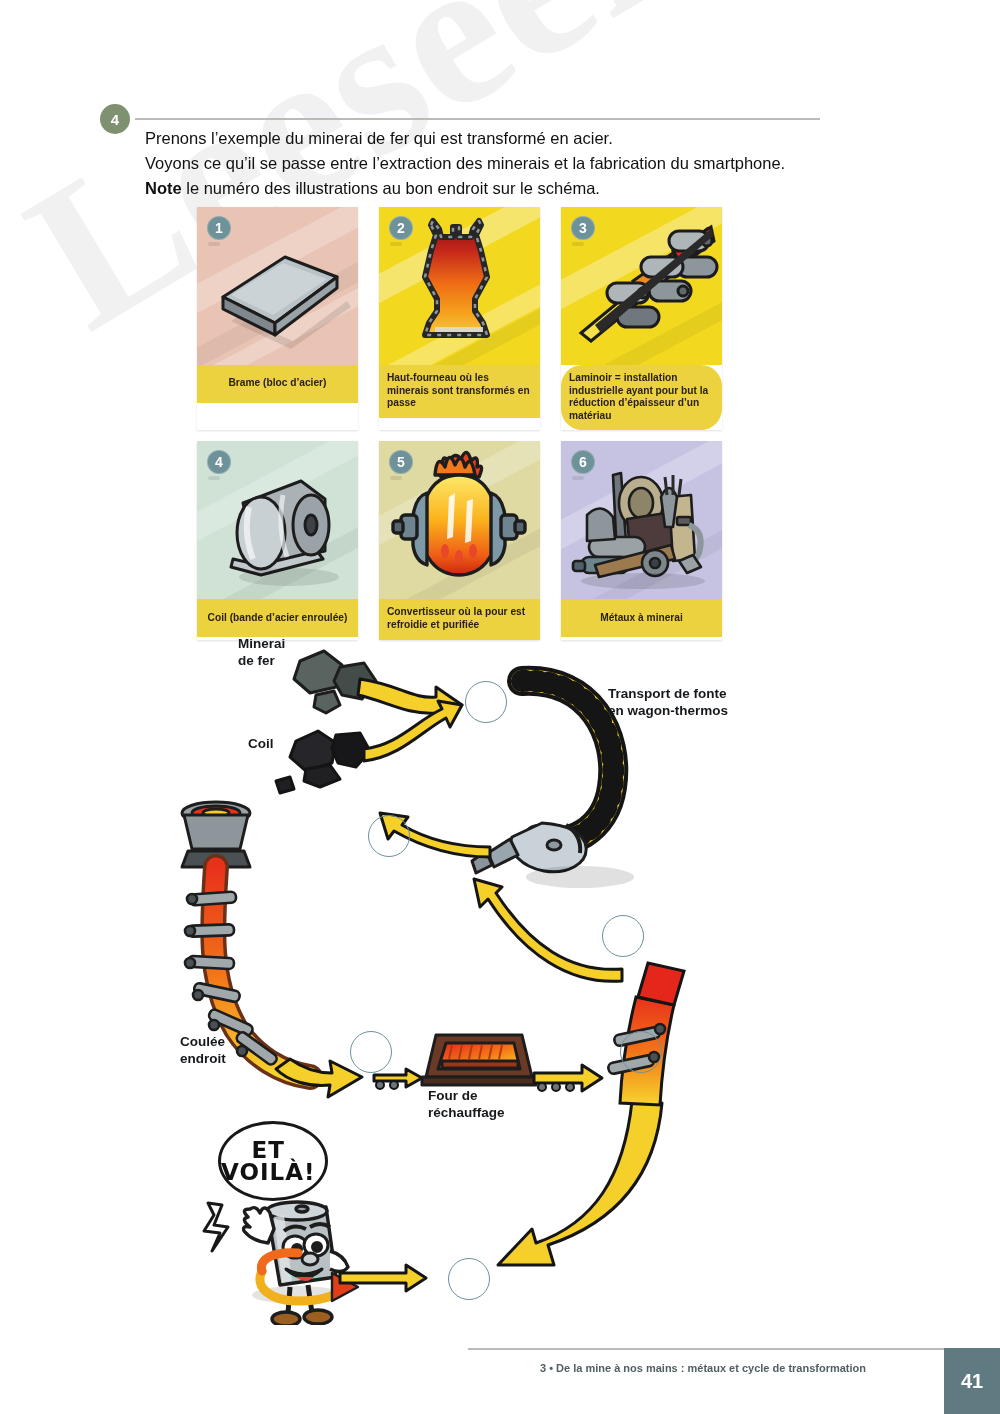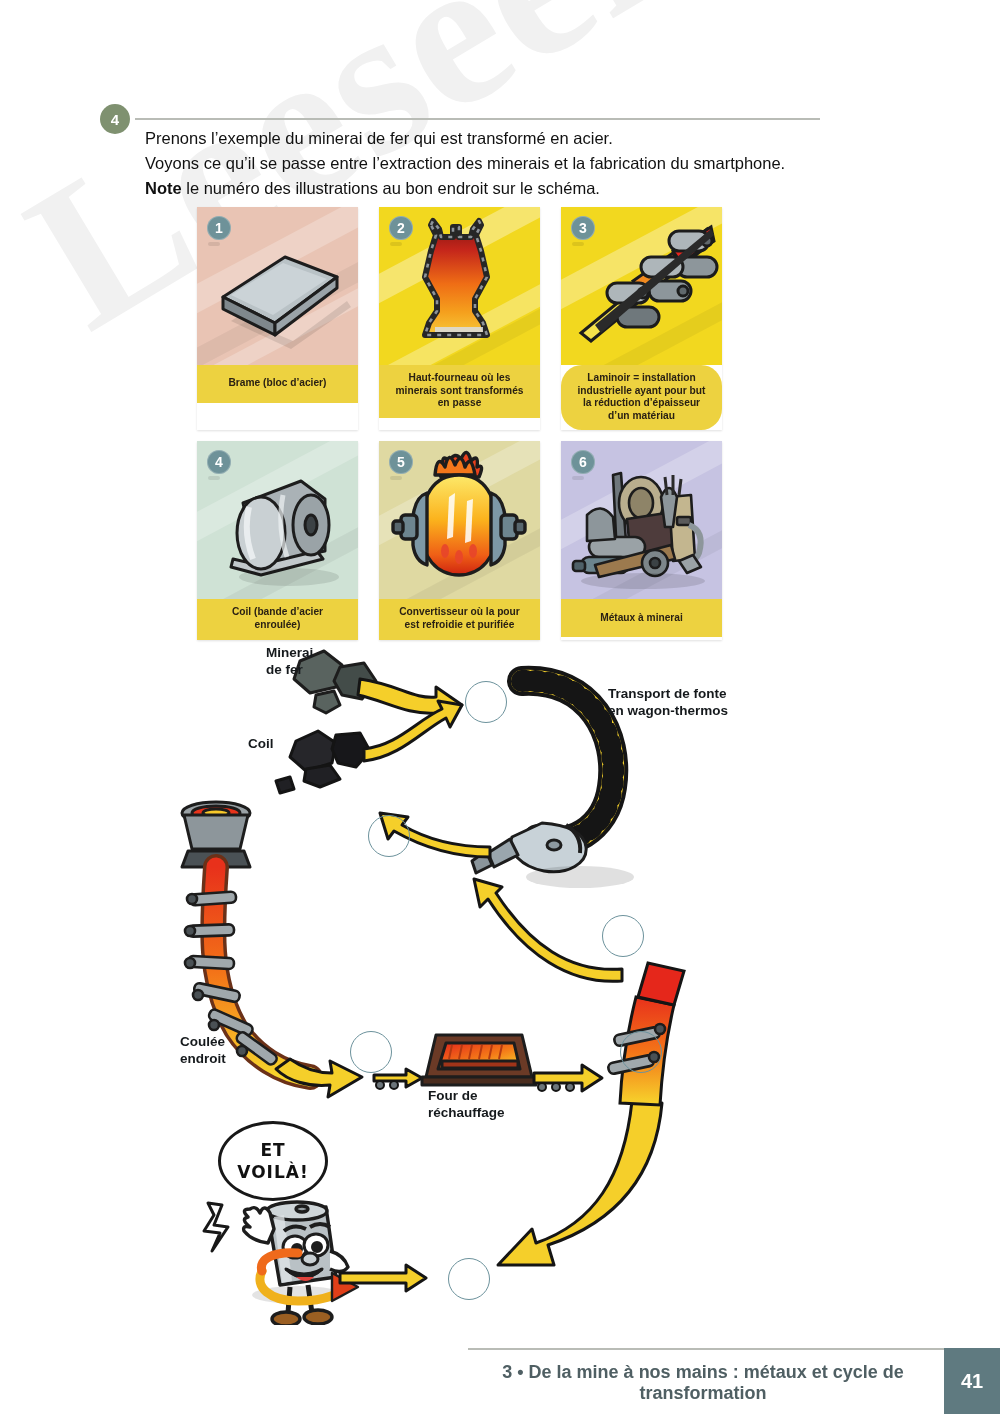--- a/index.html
+++ b/index.html
@@ -82,22 +82,22 @@
     display:flex;align-items:center;justify-content:center;
     box-shadow:inset 0 0 0 1px rgba(255,255,255,.25);
     z-index:4;
   }
   .num-badge::after{
     content:"";position:absolute;left:1px;top:26px;
     width:12px;height:4px;border-radius:2px;background:rgba(0,0,0,.09);
   }
   .card-cap{
     background:#edd240;
-    padding:7px 16px 8px;
-    text-align:center;
+    padding:7px 8px 8px;
+    text-align:left;
     font-size:10.2px;font-weight:700;line-height:12.6px;
     color:#2a2113;
     min-height:38px;
     box-sizing:border-box;
     display:flex;align-items:center;justify-content:center;
   }
   .cap-tall{min-height:44px;border-radius:21px;}
   .art{position:absolute;left:0;top:0;width:100%;height:100%;}
 
   
@@ -111,34 +111,34 @@
     position:absolute;width:40px;height:40px;border-radius:50%;
     border:1.6px solid #6c929c;background:transparent;
   }
 
   
   .bubble{
     position:absolute;
     width:104px;height:74px;
     border:3px solid #181818;border-radius:50%;
     background:#fff;
-    display:flex;align-items:center;justify-content:center;
+    display:flex;align-items:center;justify-content:flex-start;
     text-align:center;
     font-family:"DejaVu Sans", sans-serif;
-    font-size:17px;font-weight:700;line-height:22px;
+    font-size:23px;font-weight:700;line-height:22px;
     letter-spacing:1px;
     color:#111;
   }
   .footer{
     position:absolute;left:0;top:1348px;width:1000px;height:66px;
   }
   .footer-rule{position:absolute;left:468px;top:0;width:476px;height:2px;background:#b9bcb6;}
   .footer-text{
     position:absolute;left:468px;top:14px;width:470px;
-    text-align:center;font-size:18px;font-weight:600;color:#4f5f63;
+    text-align:center;font-size:11px;font-weight:600;color:#4f5f63;
   }
   .pagebox{
     position:absolute;left:944px;top:1348px;width:56px;height:66px;
     background:#5f7a80;color:#fff;
     display:flex;align-items:center;justify-content:center;
     font-size:20px;font-weight:700;
   }
 </style>
 </head>
 <body>
@@ -485,21 +485,21 @@
             <path d="M112,646 C104,662 120,676 148,676 C176,676 194,668 198,658" fill="none" stroke="#f0b11c" stroke-width="9" stroke-linecap="round"></path>
             <path d="M112,646 C108,634 124,626 148,628" fill="none" stroke="#ef6a1b" stroke-width="9" stroke-linecap="round"></path>
             <polygon points="182,648 208,662 182,676" fill="#e03f19" stroke="#1d1d1d" stroke-width="2.4" stroke-linejoin="round"></polygon>
           </g>
 
           <path d="M190,648 L256,648 L256,640 L276,653 L256,666 L256,658 L190,658 Z" fill="#f5cf2a" stroke="#151515" stroke-width="3" stroke-linejoin="round"></path>
         </g>
 
       </svg>
 
-      <div class="dlabel left" style="left:88px;top:19px;margin-left:28px;">
+      <div class="dlabel left" style="left:88px;top:10px;">
         <span>Minerai</span><br>
         <span>de fer</span>
       </div>
       <div class="dlabel left" style="left:98px;top:110px;">Coil</div>
       <div class="dlabel left" style="left:458px;top:60px;">
         <span>Transport de fonte</span><br>
         <span>en wagon-thermos</span>
       </div>
       <div class="dlabel" style="left:30px;top:408px;width:80px;">
         <span>Coulée</span><br>

